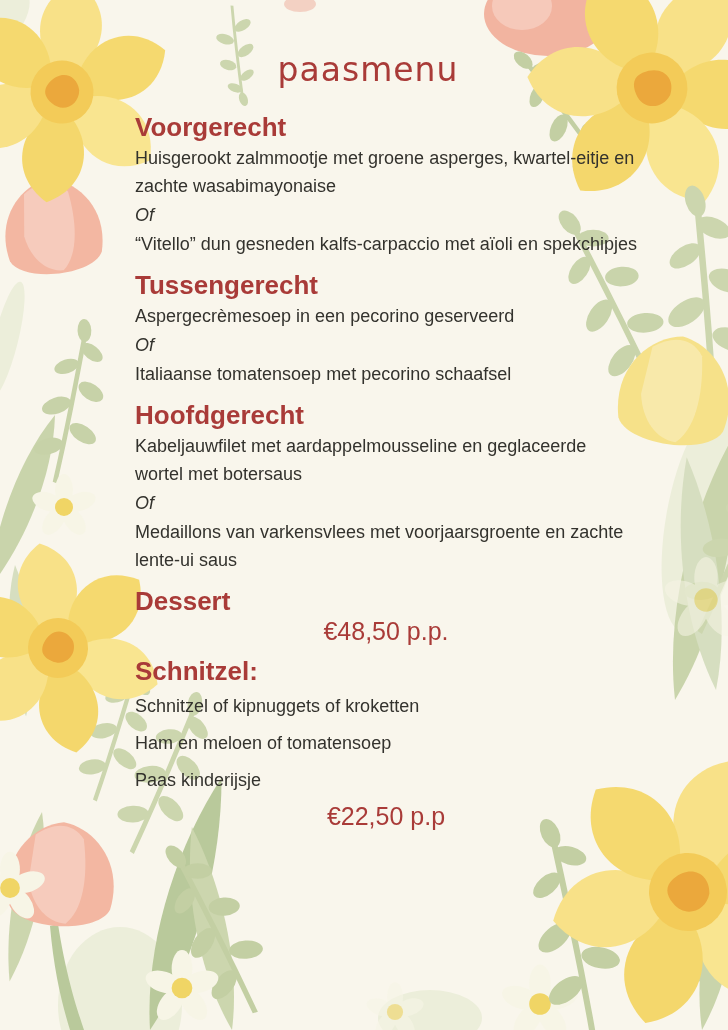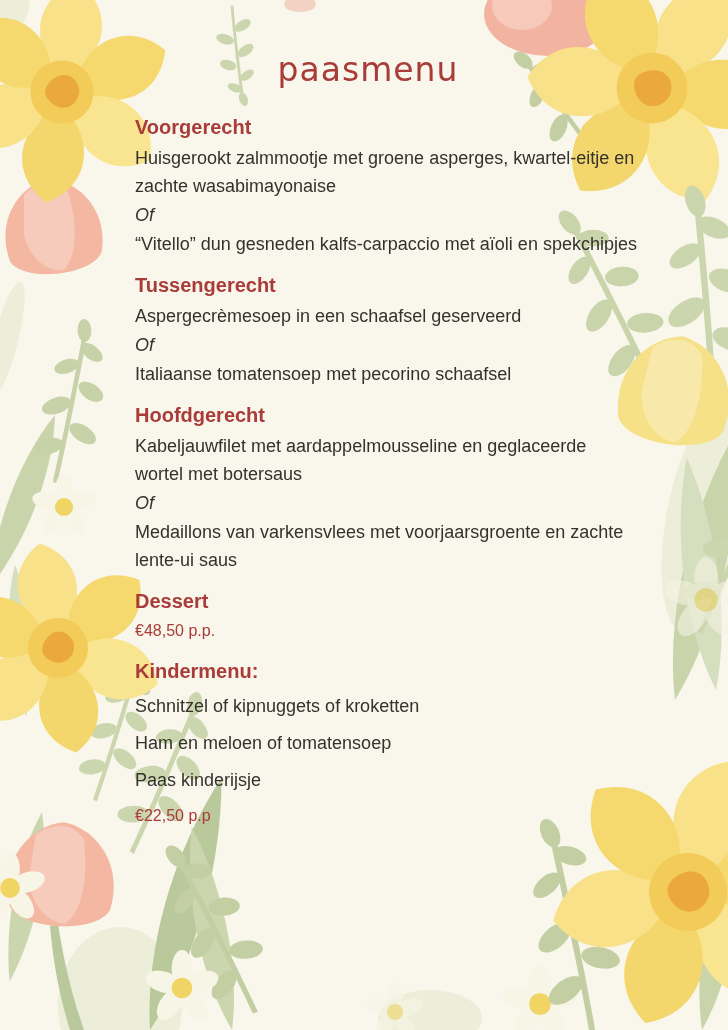--- a/index.html
+++ b/index.html
@@ -20,32 +20,32 @@
     margin:0;text-align:center;
     font-size:33px;font-weight:400;letter-spacing:1px;
     color:var(--accent);
     font-family:"DejaVu Sans", sans-serif;
   }
   .content{
     position:absolute;left:135px;top:100px;width:502px;z-index:1;
   }
   .section-heading{
     margin:14px 0 4px 0;
-    font-size:20px;line-height:26px;font-weight:700;
+    font-size:26px;line-height:26px;font-weight:700;
     color:var(--accent);
   }
   .menu-item{
     margin:0 0;
     font-size:18px;line-height:28px;
   }
   .of-item{font-style:italic;margin:1px 0;}
   .price{
     margin:2px 0;
-    font-size:16px;line-height:26px;
-    color:var(--accent);
+    font-size:25px;line-height:26px;
+    color:var(--accent);text-align:center;
   }
   .kids .menu-item{margin:8px 0 9px 0;}
   .kids .price{margin-top:0;}
 </style>
 </head>
 <body>
 
 <svg class="decor-svg" width="728" height="1030" viewBox="0 0 728 1030" aria-hidden="true">
   <defs>
     <g id="daffodil">
@@ -160,38 +160,38 @@
 
   <section>
     <h2 class="section-heading">Voorgerecht</h2>
     <p class="menu-item">Huisgerookt zalmmootje met groene asperges, kwartel-eitje en zachte wasabimayonaise</p>
     <p class="menu-item of-item">Of</p>
     <p class="menu-item">“Vitello” dun gesneden kalfs-carpaccio met aïoli en spekchipjes</p>
   </section>
 
   <section>
     <h2 class="section-heading">Tussengerecht</h2>
-    <p class="menu-item">Aspergecrèmesoep in een schaafsel geserveerd</p>
+    <p class="menu-item">Aspergecrèmesoep in een pecorino geserveerd</p>
     <p class="menu-item of-item">Of</p>
     <p class="menu-item">Italiaanse tomatensoep met pecorino schaafsel</p>
   </section>
 
   <section>
     <h2 class="section-heading">Hoofdgerecht</h2>
     <p class="menu-item">Kabeljauwfilet met aardappelmousseline en geglaceerde wortel met botersaus</p>
     <p class="menu-item of-item">Of</p>
     <p class="menu-item">Medaillons van varkensvlees met voorjaarsgroente en zachte lente-ui saus</p>
   </section>
 
   <section>
     <h2 class="section-heading">Dessert</h2>
     <p class="price">€48,50 p.p.</p>
   </section>
 
   <section class="kids">
-    <h2 class="section-heading">Kindermenu:</h2>
+    <h2 class="section-heading">Schnitzel:</h2>
     <p class="menu-item">Schnitzel of kipnuggets of kroketten</p>
     <p class="menu-item">Ham en meloen of tomatensoep</p>
     <p class="menu-item">Paas kinderijsje</p>
     <p class="price">€22,50 p.p</p>
   </section>
 
 </main>
 
 </body></html>

